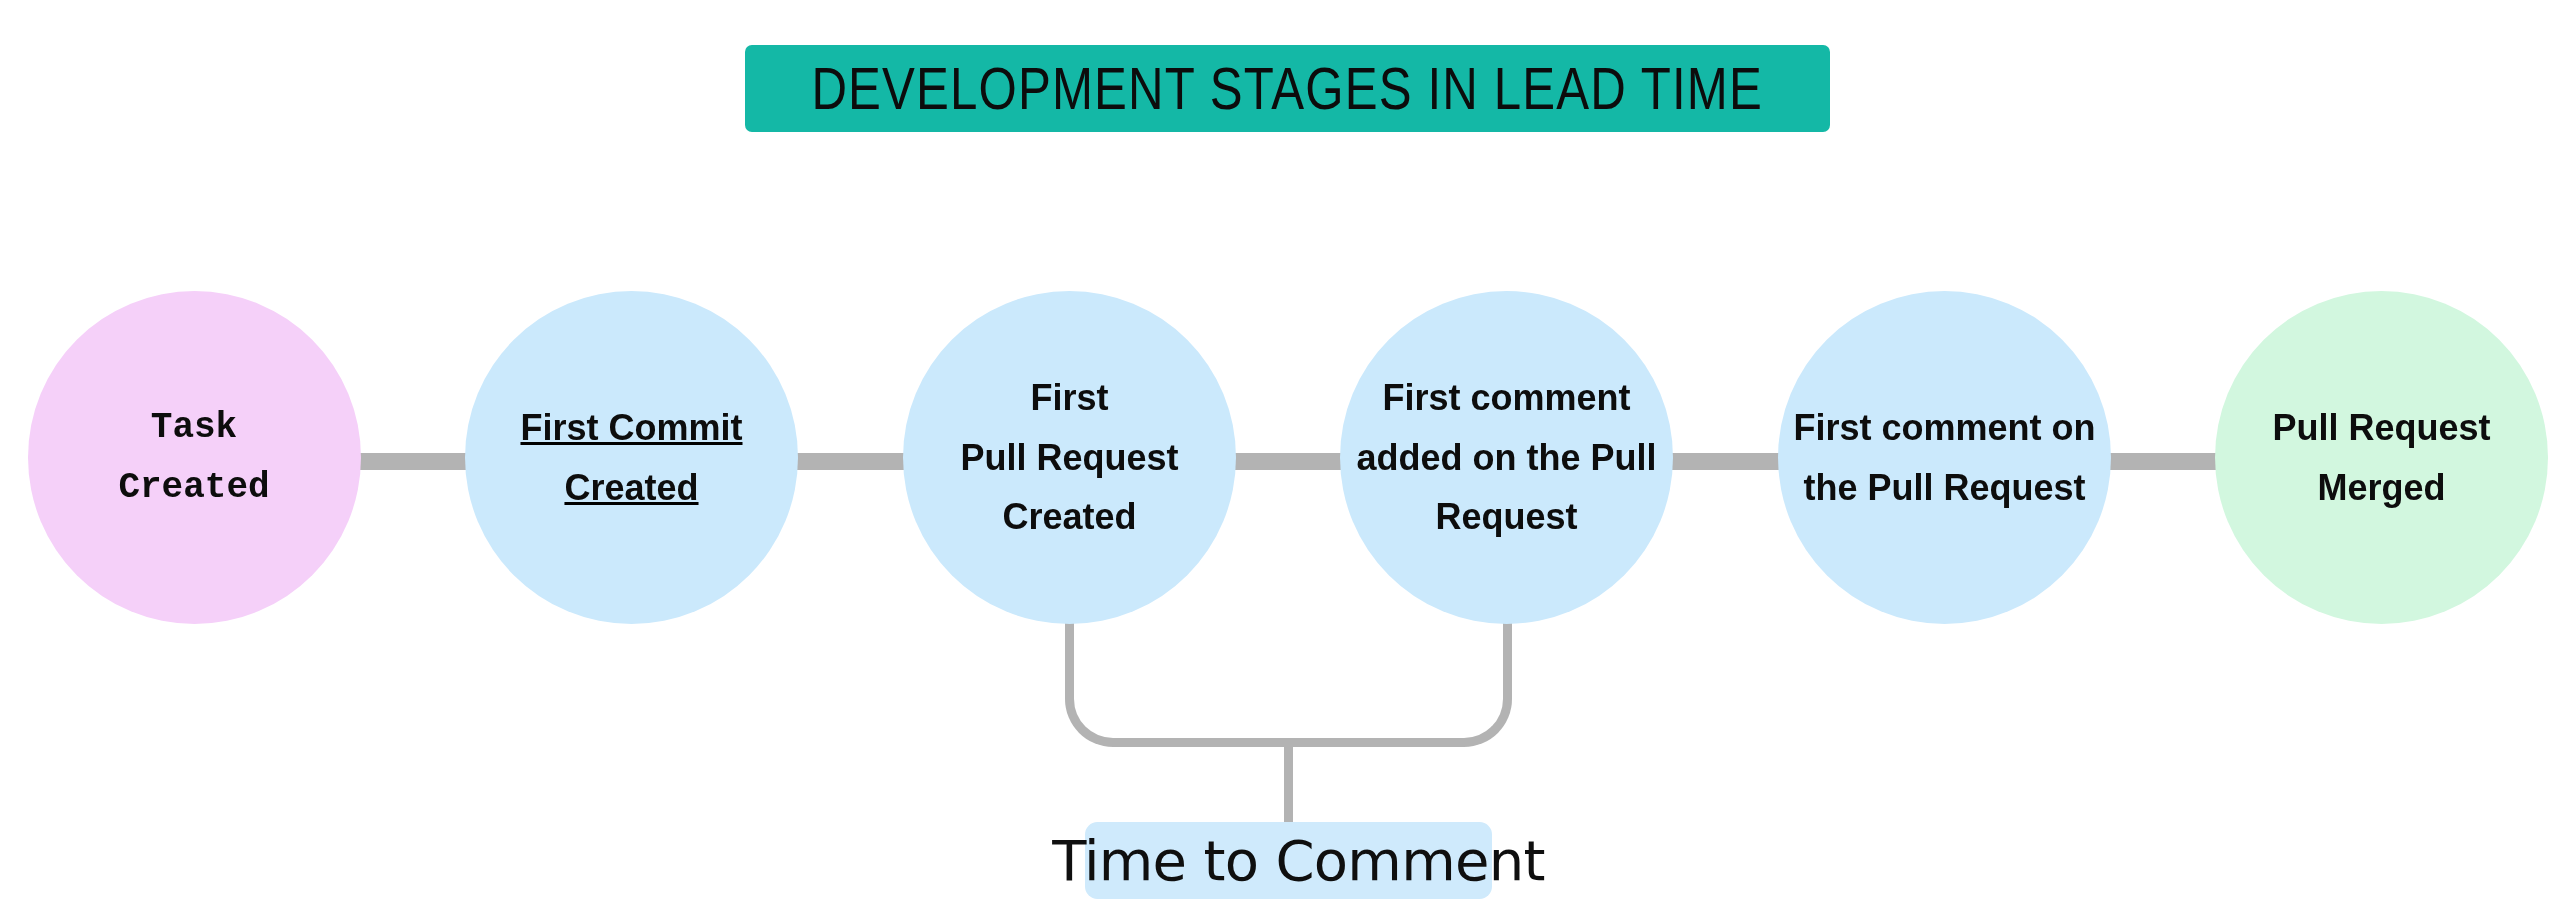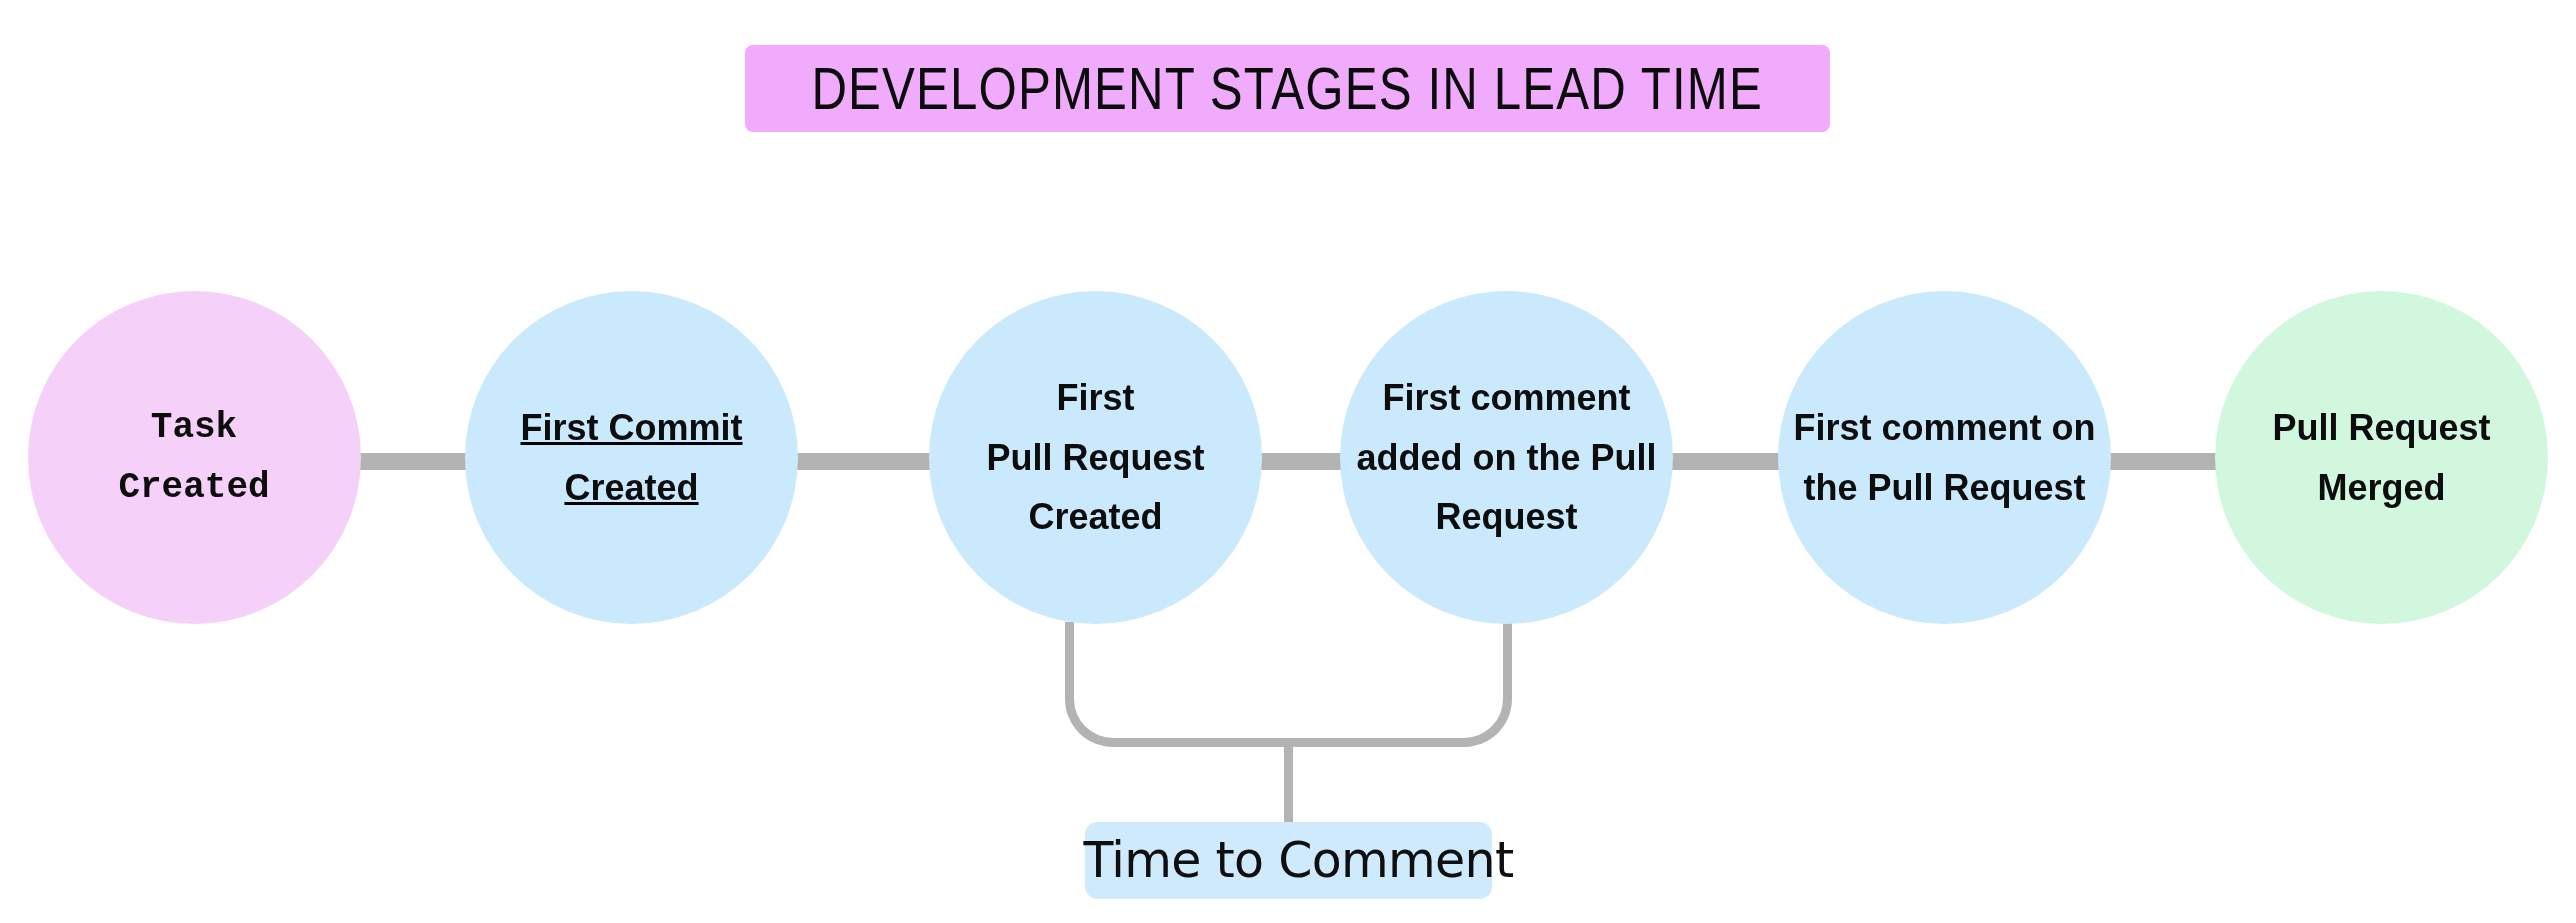--- a/index.html
+++ b/index.html
@@ -20,45 +20,45 @@
   .bar{position:absolute;left:194px;top:453px;width:2188px;height:16.5px;z-index:1;}
   
   .node{
     position:absolute;top:291px;width:333px;height:333px;border-radius:50%;
     display:flex;align-items:center;justify-content:center;z-index:2;
   }
   .node .label{
     font-size:36px;font-weight:700;line-height:1.66;color:#0d0d0d;
     text-align:center;white-space:pre-line;
   }
-  .n1{left:27.5px}.n2{left:465px}.n3{left:929px}.n4{left:1340px}.n5{left:1778px}.n6{left:2215px}
+  .n1{left:27.5px}.n2{left:465px}.n3{left:903px}.n4{left:1340px}.n5{left:1778px}.n6{left:2215px}
   
   .bracket{
     position:absolute;left:1065px;top:622px;width:447px;height:125px;
     box-sizing:border-box;border:9px solid #b3b3b3;border-top:none;
     border-bottom-left-radius:48px;border-bottom-right-radius:48px;z-index:1;
     background:transparent;
   }
   .stem{position:absolute;left:1284px;top:745px;width:9px;height:78px;z-index:1;}
   
   .callout{
     position:absolute;left:1085px;top:822px;width:407px;height:77px;
     border-radius:12.4px;display:flex;align-items:center;justify-content:center;z-index:3;
   }
   .callout .t{
-    font-family:"DejaVu Sans",sans-serif;font-size:49px;letter-spacing:-0.7px;
+    font-family:"DejaVu Sans",sans-serif;font-size:56px;letter-spacing:-0.7px;
     color:#0f0f0f;white-space:nowrap;margin-left:20px;
   }
 </style>
 </head>
 <body>
 
 <div class="canvas">
 
-  <div class="banner" style="background-color: #f0abfc; border-radius: 8px;">
+  <div class="banner" style="background-color: #14b8a6;">
     <span class="t">DEVELOPMENT STAGES IN LEAD TIME</span>
   </div>
 
   <div class="bar" style="background-color: rgb(179, 179, 179);"></div>
 
   <div class="node n1" style="background-color: rgb(245, 208, 249); font-family: Liberation Mono, monospace;">
     <span class="label">Task
 Created</span>
   </div>
 

